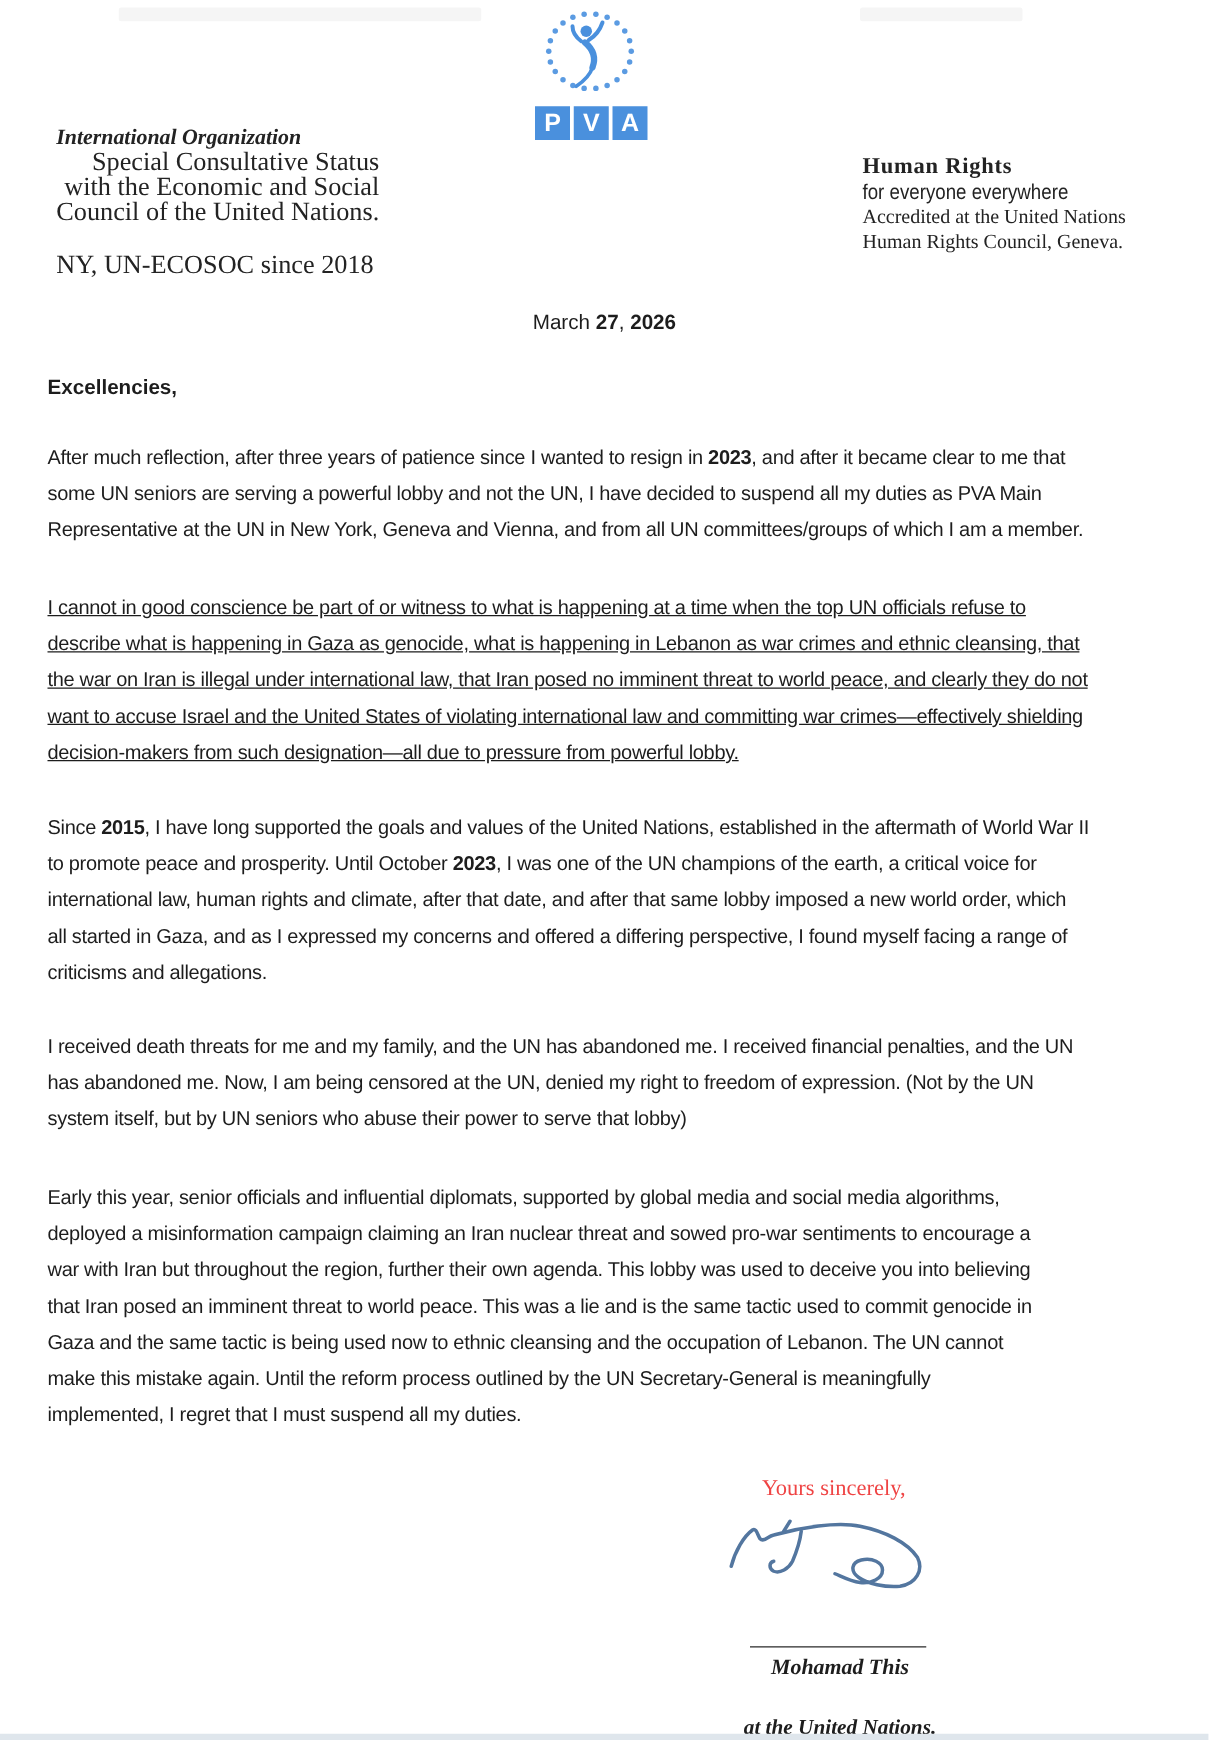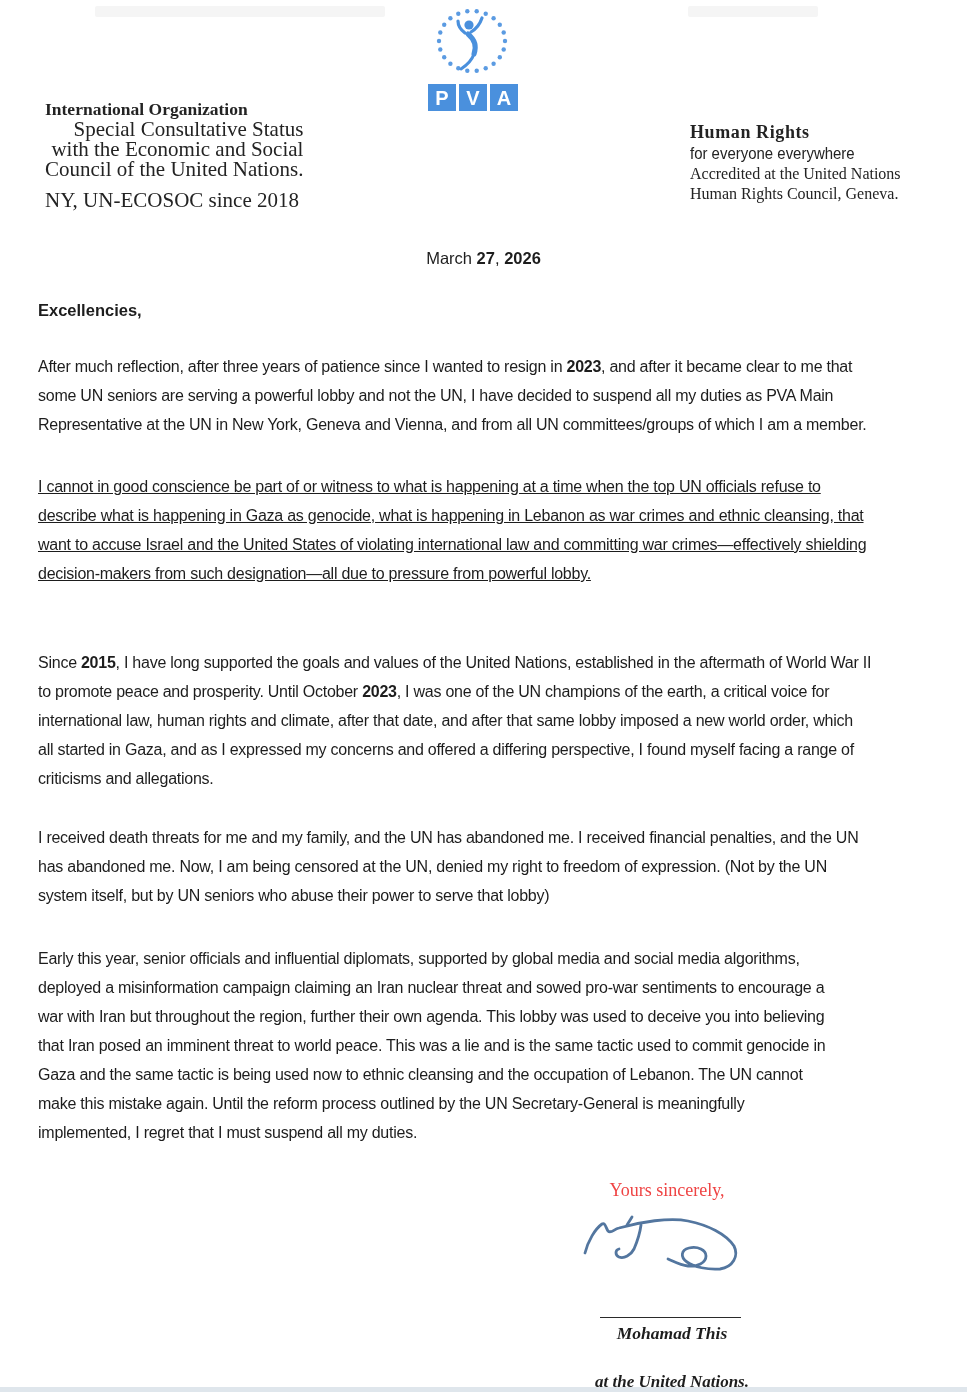--- a/index.html
+++ b/index.html
@@ -13,23 +13,23 @@
 
   
   .logo{position:absolute;left:425px;top:5px;width:96px;}
   .logo-boxes{display:flex;gap:3px;justify-content:center;margin-top:2px;}
   .logo-box{width:28px;height:27px;background:#4a90dd;color:#ffffff;
             display:flex;align-items:center;justify-content:center;
             font:700 20px/1 "Liberation Sans",sans-serif;}
 
   
   .hdr-left{position:absolute;left:45px;top:99px;font-family:"Liberation Serif",serif;color:#232323;}
-  .hdr-left .l1{font-size:17.5px;font-weight:700;line-height:20px;}
+  .hdr-left .l1{font-size:17.5px;font-weight:700;line-height:20px;font-style:italic;}
   .hdr-left .ln{font-size:21px;line-height:20px;text-align:right;}
-  .hdr-left .lbig{font-size:21px;line-height:24px;margin-top:9px;font-weight:400;}
+  .hdr-left .lbig{font-size:21px;line-height:24px;margin-top:20px;font-weight:400;}
 
   .hdr-right{position:absolute;left:690px;top:122px;font-family:"Liberation Serif",serif;color:#232323;}
   .hdr-right .t{font-size:18px;font-weight:700;letter-spacing:.6px;line-height:21px;}
   .hdr-right .s{font-family:"Liberation Sans",sans-serif;font-size:17px;line-height:21px;
                 transform:scaleX(.88);transform-origin:left;white-space:nowrap;}
   .hdr-right .ln{font-size:16px;line-height:20px;}
 
   
   .date{position:absolute;left:0;right:0;top:249px;text-align:center;font-size:16.5px;}
   .salutation{position:absolute;left:38px;top:301px;font-size:16.5px;font-weight:700;}
@@ -120,20 +120,21 @@
   <div class="salutation">Excellencies,</div>
 
   <div class="para p0">
       <div class="line"><span>After much reflection, after three years of patience since I wanted to resign in </span><span class="b">2023</span><span>, and after it became clear to me that</span></div>
       <div class="line"><span>some UN seniors are serving a powerful lobby and not the UN, I have decided to suspend all my duties as PVA Main</span></div>
       <div class="line"><span>Representative at the UN in New York, Geneva and Vienna, and from all UN committees/groups of which I am a member.</span></div>
     </div>
   <div class="para p1">
       <div class="line"><span>I cannot in good conscience be part of or witness to what is happening at a time when the top UN officials refuse to</span></div>
       <div class="line"><span>describe what is happening in Gaza as genocide, what is happening in Lebanon as war crimes and ethnic cleansing, that</span></div>
+      <div class="line"><span>the war on Iran is illegal under international law, that Iran posed no imminent threat to world peace, and clearly they do not</span></div>
       <div class="line"><span>want to accuse Israel and the United States of violating international law and committing war crimes—effectively shielding</span></div>
       <div class="line"><span>decision-makers from such designation—all due to pressure from powerful lobby.</span></div>
     </div>
   <div class="para p2">
       <div class="line"><span>Since </span><span class="b">2015</span><span>, I have long supported the goals and values of the United Nations, established in the aftermath of World War II</span></div>
       <div class="line"><span>to promote peace and prosperity. Until October </span><span class="b">2023</span><span>, I was one of the UN champions of the earth, a critical voice for</span></div>
       <div class="line"><span>international law, human rights and climate, after that date, and after that same lobby imposed a new world order, which</span></div>
       <div class="line"><span>all started in Gaza, and as I expressed my concerns and offered a differing perspective, I found myself facing a range of</span></div>
       <div class="line"><span>criticisms and allegations.</span></div>
     </div>

